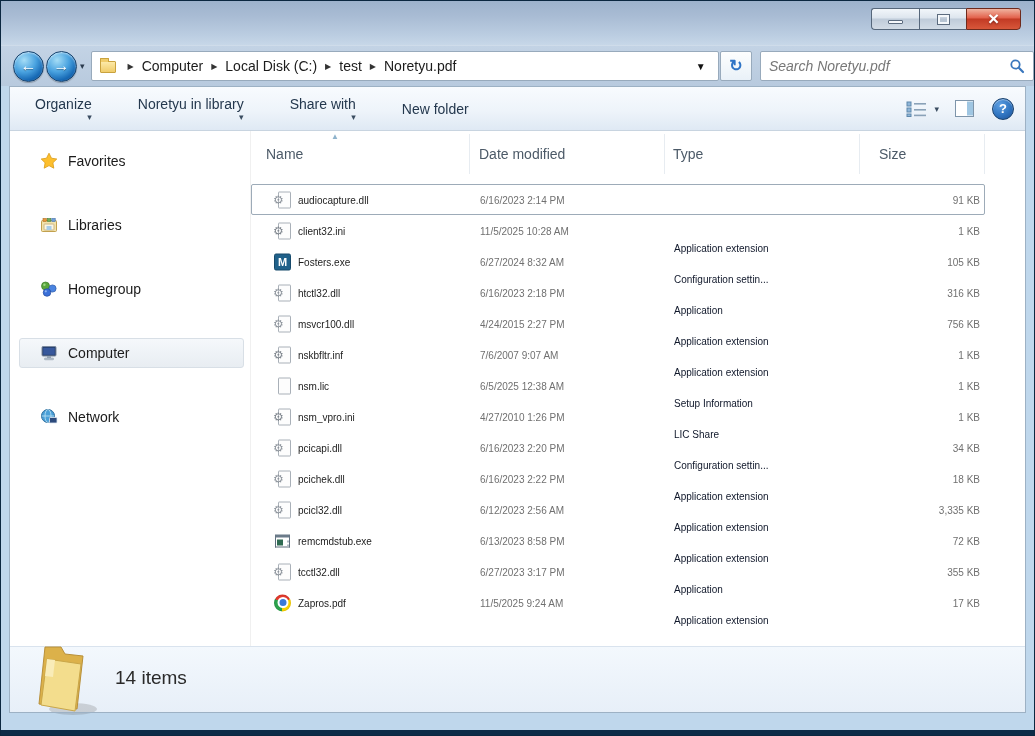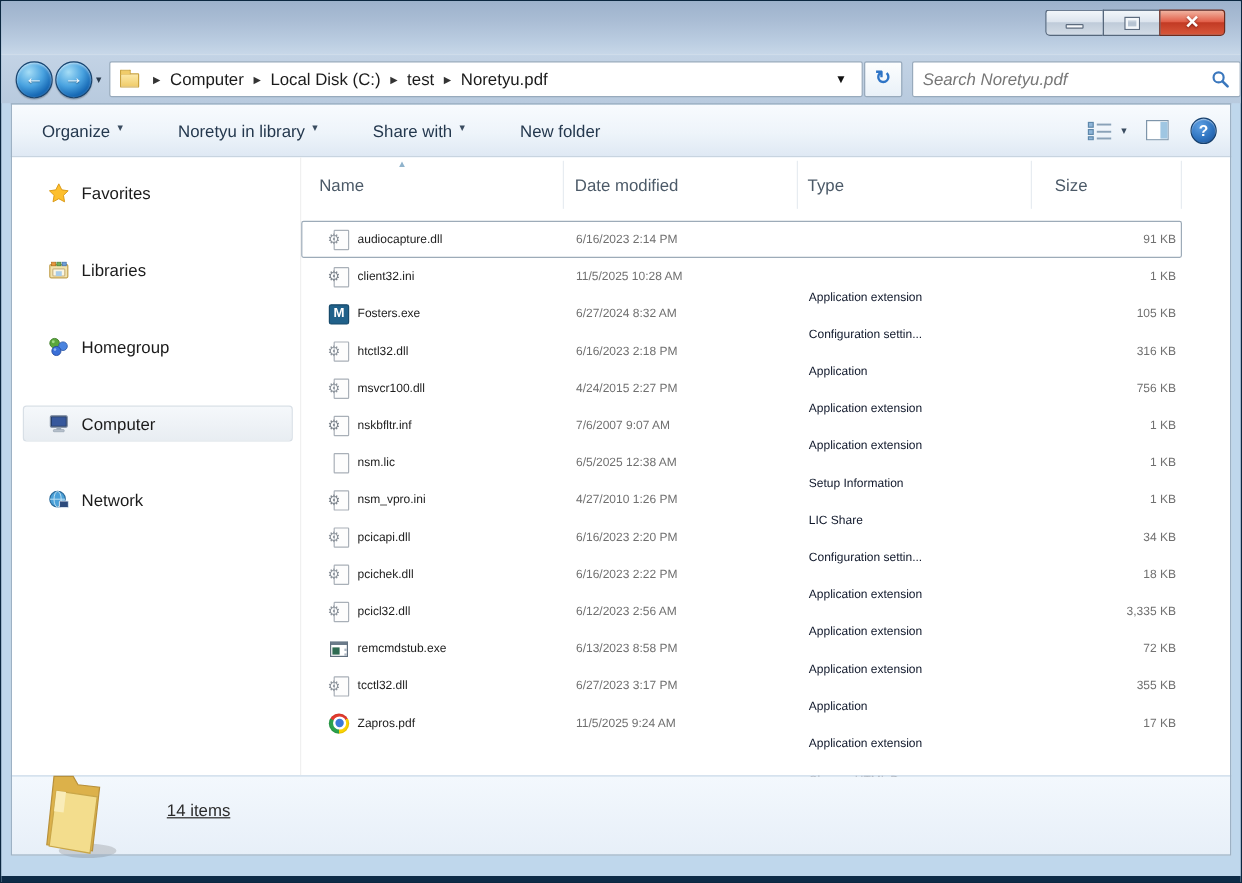--- a/index.html
+++ b/index.html
@@ -50,21 +50,21 @@
     display:flex; align-items:center; padding:0 8px; }
   .searchbox input { flex:1; border:none; outline:none; font-family:"Liberation Sans", sans-serif;
     font-size:14px; font-style:italic; color:#555; background:transparent; min-width:0; }
   .searchbox input::placeholder { color:#777; font-style:italic; }
 
   
   .toolbar { position:absolute; left:8px; right:8px; top:85px; height:45px;
     background:linear-gradient(180deg,#f8fbfe 0%,#eef4fa 55%,#dfe9f4 100%);
     border-top:1px solid #aabdd0; border-bottom:1px solid #c8d4e0;
     display:flex; align-items:center; padding-left:26px; }
-  .tb-item { display:flex; align-items:flex-start; font-size:14px; color:#24384e; margin-right:46px; cursor:default; }
+  .tb-item { display:flex; align-items:flex-end; font-size:14px; color:#24384e; margin-right:46px; cursor:default;flex-direction:column; }
   .tb-caret { font-size:9px; margin-left:6px; color:#3a4c60; }
   .tb-right { margin-left:auto; display:flex; align-items:center; margin-right:12px; }
   .views-btn { display:flex; align-items:center; margin-right:16px; }
   .views-caret { font-size:9px; color:#3a4c60; margin-left:6px; }
   .preview-btn { margin-right:18px; display:flex; }
   .help-btn { width:22px; height:22px; border-radius:50%;
     background:radial-gradient(circle at 35% 30%, #5d9fe2 0%, #2f74c0 55%, #1b4f94 100%);
     border:1px solid #16406e; color:#fff; font-weight:bold; font-size:13px;
     display:flex; align-items:center; justify-content:center; box-shadow:inset 0 1px 1px rgba(255,255,255,.5); }
 
@@ -109,21 +109,21 @@
   .fi-chrome { border-radius:50%;
     background:conic-gradient(from 60deg, #fbd303 0 120deg, #2ba24c 120deg 240deg, #e33b2e 240deg 360deg);
     box-shadow:inset 0 0 0 1px rgba(0,0,0,.08); }
   .fi-chrome::after { content:""; position:absolute; left:50%; top:50%; width:7px; height:7px;
     transform:translate(-50%,-50%); background:#3a79d8; border:2px solid #fff; border-radius:50%; }
 
   
   .statusbar { position:absolute; left:8px; right:8px; top:645px; height:67px;
     background:linear-gradient(180deg,#f3f8fd 0%,#e7eff8 100%); border-top:1px solid #d9e3ee; }
   .status-folder { position:absolute; left:16px; top:-4px; }
-  .status-text { position:absolute; left:130px; top:20px; font-size:14px; color:#2a2a2a;text-decoration:underline; }
+  .status-text { position:absolute; left:106px; top:20px; font-size:19px; color:#2a2a2a; }
 
   .frame-bottom-dark { position:absolute; left:0; right:0; bottom:0; height:5px; background:#0d2b47; }
   .client-outline { position:absolute; left:8px; right:8px; top:85px; height:627px;
     border:1px solid #9db1c4; pointer-events:none; }
 </style>
 </head>
 <body>
 
 <div class="stage">
 

